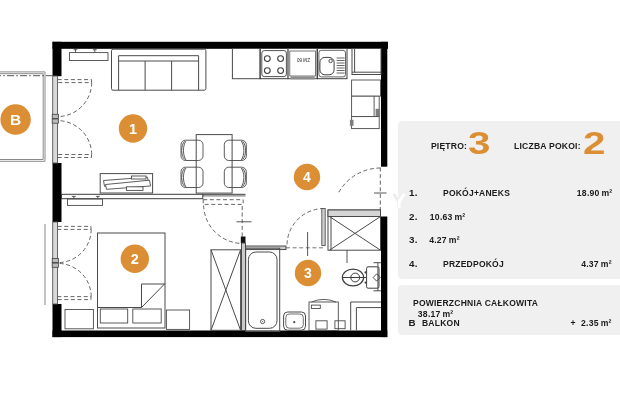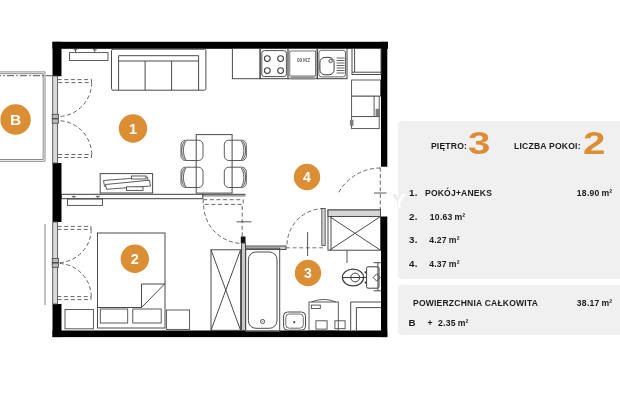--- a/index.html
+++ b/index.html
@@ -4,21 +4,21 @@
 <style>
   html,body{margin:0;padding:0;width:620px;height:400px;background:#fff;overflow:hidden;
     font-family:"Liberation Sans",sans-serif;}
   .abs{position:absolute;}
   #plan{position:absolute;left:0;top:0;}
   .panelbg{position:absolute;background:#f0f0f0;border-radius:4px 0 0 4px;}
   .hlabel{position:absolute;font-size:9.8px;font-weight:bold;color:#1b1b1b;letter-spacing:0.2px;text-align:right;}
   .bignum{position:absolute;font-size:31px;font-weight:bold;color:#DB8E33;line-height:1;}
   .row{position:absolute;left:409px;width:203px;display:flex;font-size:9.8px;font-weight:bold;color:#1b1b1b;letter-spacing:0.25px;}
   .row .num{width:15.5px;flex:none;}
-  .row .nm{flex:1;}
+  .row .nm{flex:1;margin-left:18px;}
   .row .val{flex:none;}
   .trow{position:absolute;display:flex;font-size:9.8px;font-weight:bold;color:#1b1b1b;letter-spacing:0.25px;}
   .cx{display:inline-block;transform-origin:0 50%;transform:scaleX(0.87);white-space:nowrap;}
   .cxr{display:inline-block;transform-origin:100% 50%;transform:scaleX(0.88);white-space:nowrap;}
   .bigsc{display:inline-block;transform-origin:0 50%;transform:scaleX(1.3);}
 </style>
 </head>
 <body>
 <svg id="plan" width="620" height="400" viewBox="0 0 620 400">
 
@@ -378,24 +378,26 @@
     <span class="val"><span class="cxr">10.63 m²</span></span>
   </div>
 
 <div class="row" style="top:234.3px;">
     <span class="num">3.</span>
     <span class="val"><span class="cxr">4.27 m²</span></span>
   </div>
 
 <div class="row" style="top:258.3px;">
     <span class="num">4.</span>
+    <span class="nm"><span class="cx">PRZEDPOKÓJ</span></span>
     <span class="val"><span class="cxr">4.37 m²</span></span>
   </div>
 
-<div class="trow" style="left:413px;top:297.3px;width:199px;">
+<div class="trow" style="left:413px;top:297.3px;width:199px;flex-direction:column;">
     <span class="nm" style="flex:1"><span class="cx">POWIERZCHNIA CAŁKOWITA</span></span>
     <span class="val"><span class="cxr">38.17 m²</span></span>
   </div>
 
 <div class="trow" style="left:408.5px;top:317.3px;width:203.5px;">
     <span style="width:13.5px;flex:none;">B</span>
+    <span class="nm" style="flex:1"><span class="cx">BALKON</span></span>
     <span class="val"><span class="cxr">+&nbsp;&nbsp;2.35 m²</span></span>
   </div>
 
 </body></html>

